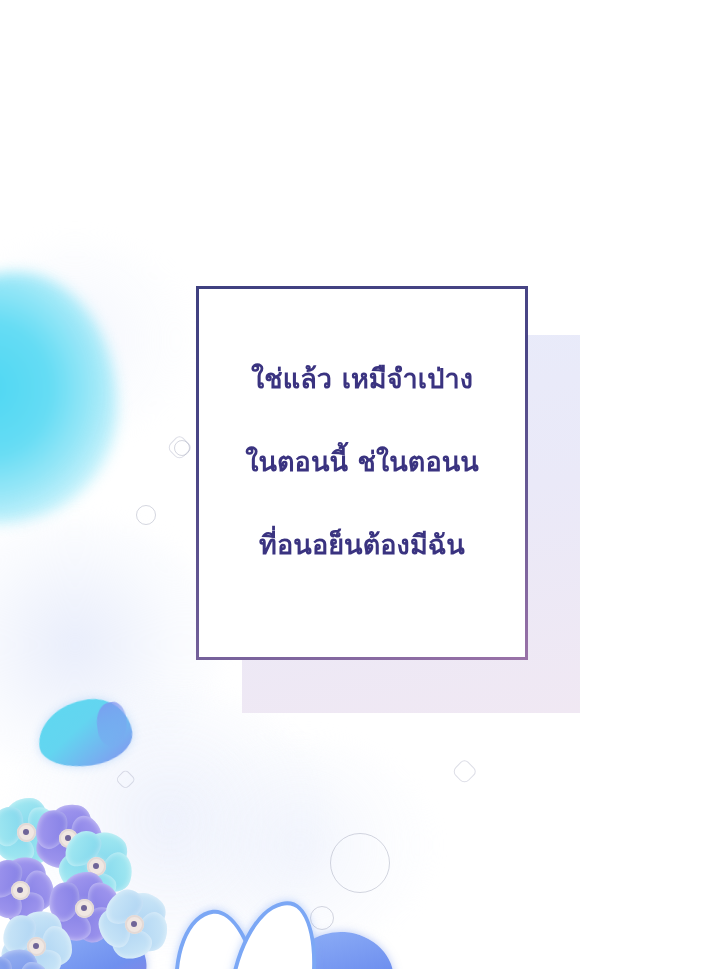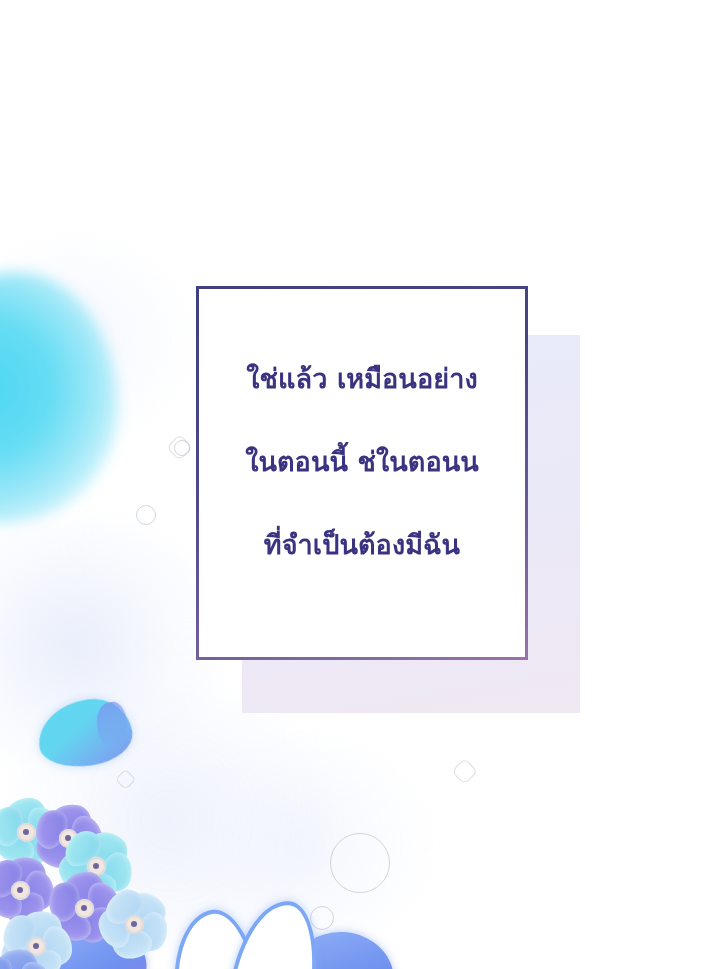--- a/index.html
+++ b/index.html
@@ -313,19 +313,19 @@
       <div class="pet" style="transform:rotate(296deg) translateY(-21px);"></div>
 
     </div>
 
   </div>
 
   <div class="panel-shadow"></div>
 
   <div class="panel">
     <div class="dialogue">
-      <span class="line">ใช่แล้ว เหมือนอย่าง</span>
+      <span class="line">ใช่แล้ว เหมืจำเป่าง</span>
       <span class="line">ในตอนนี้ ช่ในตอนน</span>
-      <span class="line">ที่จำเป็นต้องมีฉัน</span>
+      <span class="line">ที่อนอย็นต้องมีฉัน</span>
     </div>
   </div>
 
 </div>
 
 </body></html>

